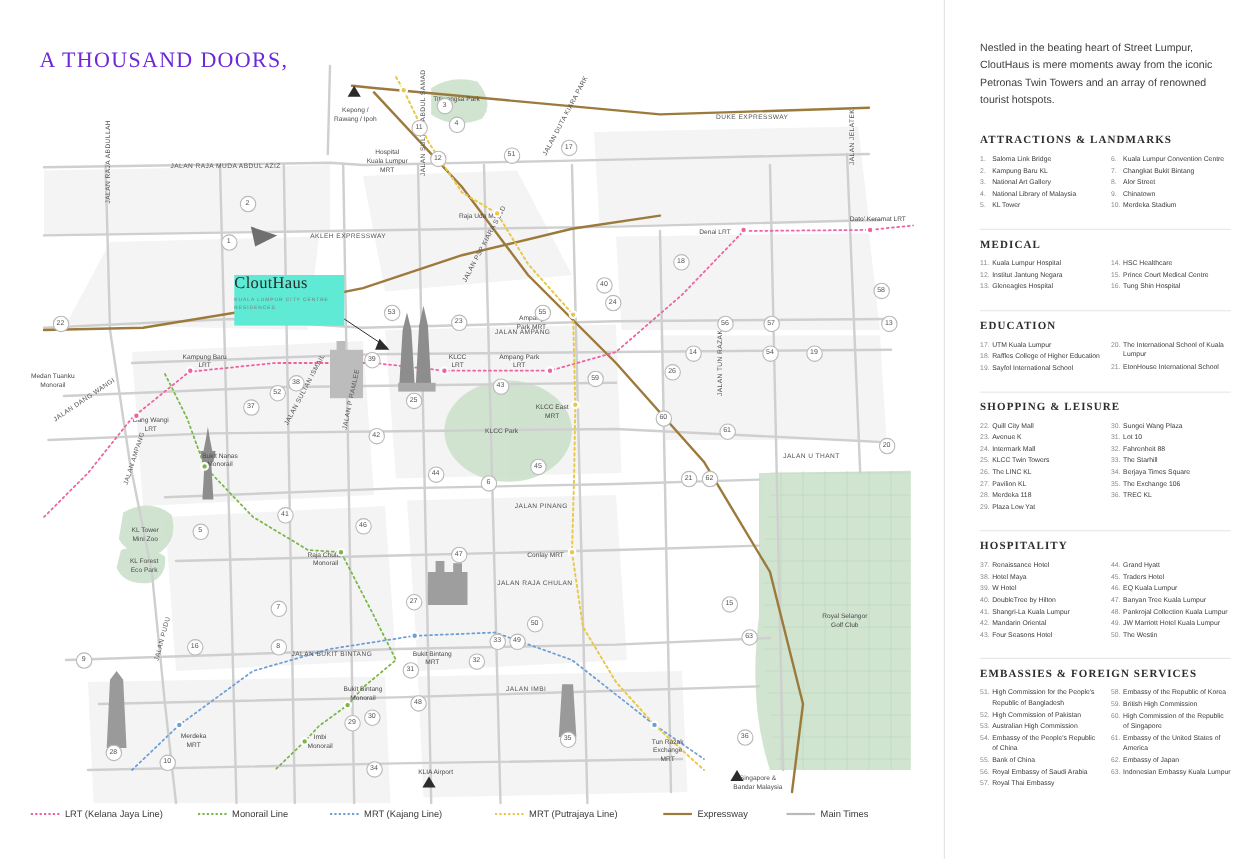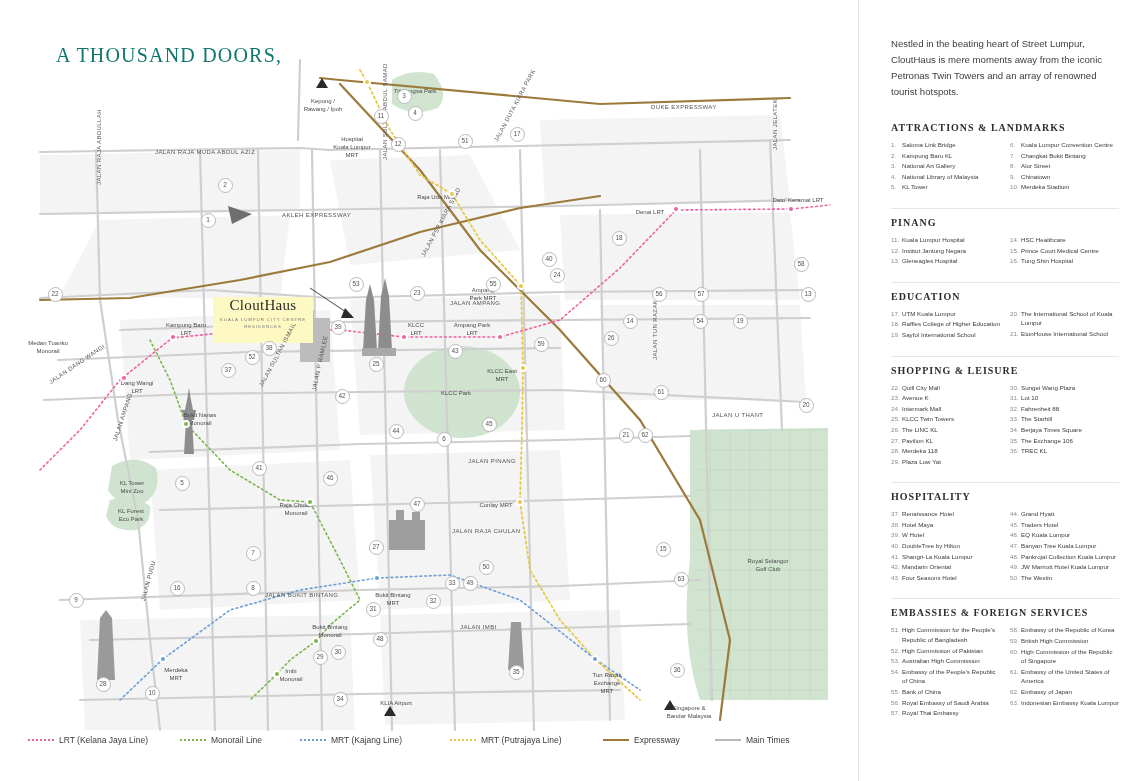--- a/index.html
+++ b/index.html
@@ -16,23 +16,23 @@
 
   
   #map-panel {
     position:absolute; left:0; top:0; width:858px; height:781px;
     background:#ffffff;
     overflow:hidden;
   }
   #map-canvas { position:absolute; inset:0; }
 
   .headline {
-    position:absolute; left:56px; top:40px;
+    position:absolute; left:36px; top:40px;
     font-family:"Liberation Serif", serif;
-    color:#0f766e;
+    color:#6d28d9;
     font-size:20px; letter-spacing:1.2px; line-height:30px;
     font-weight:400;
   }
 
   
   #legend {
     position:absolute; left:28px; top:735px; width:800px; height:20px;
     font-size:8.5px; color:#444;
   }
   .legend-item { position:absolute; display:flex; align-items:center; gap:5px; white-space:nowrap; }
@@ -50,21 +50,21 @@
   }
 
   
   .station { position:absolute; width:8px; height:8px; border-radius:50%; border:2px solid #fff; }
   .road-label { position:absolute; font-size:6px; color:#555; letter-spacing:.4px; white-space:nowrap; }
   .area-label { position:absolute; font-size:6px; color:#4a4a4a; text-align:center; white-space:pre-line; line-height:1.3; }
 
   
   #logo-box {
     position:absolute; left:213px; top:250px; width:100px; height:46px;
-    background:#fef9c3; border:0; text-align:center;margin-top:47px;
+    background:#5eead4; border:0; 
   }
   #logo-box .brand {
     font-family:"Liberation Serif", serif; font-size:15px; color:#2b2b2b; letter-spacing:.3px;
   }
   #logo-box .brand-sub {
     font-size:4.4px; color:#777; letter-spacing:.9px; margin-top:3px; line-height:1.5;
   }
 
   
   #info-panel {
@@ -452,21 +452,21 @@
               </div>
               <div class="entry">
                 <span class="num">10.</span>
                 <span class="txt">Merdeka Stadium</span>
               </div>
             </div>
           </div>
         </div>
         <div class="divider"></div>
         <div class="sect">
-          <div class="sect-title">PINANG</div>
+          <div class="sect-title">MEDICAL</div>
           <div class="cols">
             <div class="col">
               <div class="entry">
                 <span class="num">11.</span>
                 <span class="txt">Kuala Lumpur Hospital</span>
               </div>
               <div class="entry">
                 <span class="num">12.</span>
                 <span class="txt">Institut Jantung Negara</span>
               </div>

